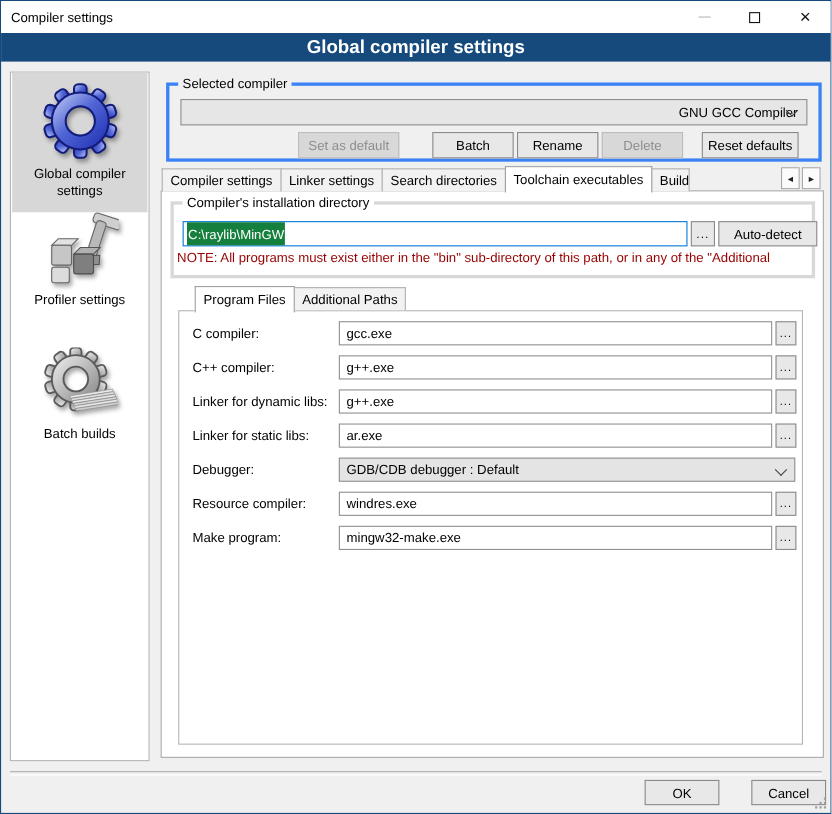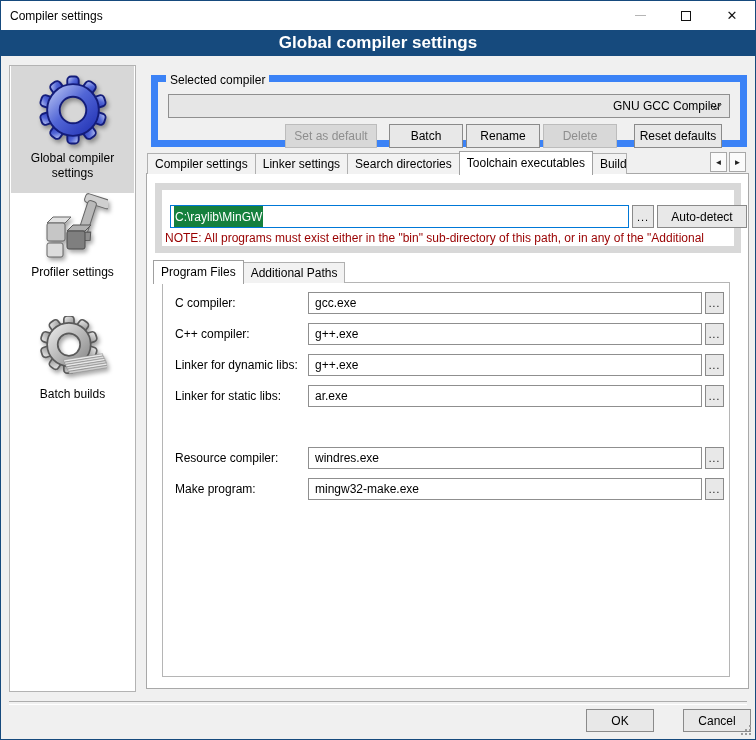--- a/index.html
+++ b/index.html
@@ -28,38 +28,38 @@
     border:1px solid #b3b3b3;box-sizing:border-box;}
   .side-item{position:absolute;left:1px;right:1px;text-align:center;cursor:default;}
   .side-item .icon-wrap{display:block;}
   .side-item .side-label{display:block;line-height:15px;}
   #side-item-0{top:0;height:121px;background:#d7d7d7;padding-top:6px;}
   #side-item-1{top:124px;height:106px;padding-top:2px;}
   #side-item-2{top:248px;height:104px;padding-top:2px;}
   .icon-shadow{filter:drop-shadow(2px 3px 2px rgba(0,0,0,0.35));}
 
   
-  .groupbox{position:absolute;border:7px solid #3b82f6;box-sizing:border-box;}
+  .groupbox{position:absolute;border:3px solid #3b82f6;box-sizing:border-box;}
   .gb-label{position:absolute;top:-9px;left:8px;padding:0 4px;background:#f0f0f0;}
   .gb-label.on-white{background:#fff;}
 
   
   .combo{background:#e6e6e6;border:1px solid #8f8f8f;box-sizing:border-box;
     display:flex;align-items:center;padding:0 8px;position:relative;}
   .chev{position:absolute;right:9px;top:50%;width:7px;height:7px;
     border-right:1.4px solid #444;border-bottom:1.4px solid #444;
     transform:translateY(-70%) rotate(45deg);}
   .btn{background:#e8e8e8;border:1px solid #8a8a8a;box-sizing:border-box;height:24px;
     display:inline-flex;align-items:center;justify-content:center;font-size:12px;cursor:default;}
   .btn.disabled{background:#d8d8d8;border-color:#bcbcbc;color:#8e8e8e;}
 
   #group-selected-compiler{left:150px;top:74px;width:596px;height:72px;}
   #compiler-combo{position:absolute;left:10px;right:10px;top:12px;height:24px;justify-content:flex-end;}
   #compiler-buttons{position:absolute;top:42px;right:18px;display:flex;}
-  .cbtn:nth-child(1){width:92px;margin-right:12px;}
+  .cbtn:nth-child(1){width:92px;margin-right:30px;}
   .cbtn:nth-child(2){width:74px;}
   .cbtn:nth-child(3){width:74px;margin-left:3px;}
   .cbtn:nth-child(4){width:74px;margin-left:3px;}
   .cbtn:nth-child(5){width:88px;margin-left:17px;}
 
   
   #tabstrip{position:absolute;left:146px;top:150px;height:23px;display:flex;align-items:flex-end;z-index:2;}
   .tab{height:21px;line-height:20px;padding:0 7px;background:#f2f2f2;border:1px solid #b0b0b0;
     border-bottom:none;box-sizing:border-box;white-space:nowrap;}
   .tab + .tab{margin-left:-1px;}
@@ -77,21 +77,21 @@
   #group-install{left:8px;top:9px;right:7px;height:70px;border-color:#d8d8d8;}
   #install-input{position:absolute;left:8px;top:15px;width:459px;height:23px;background:#fff;
     border:1px solid #0078d7;box-sizing:border-box;display:flex;align-items:center;padding:0 3px;overflow:hidden;}
   .sel-text{background:#15803d;color:#fff;padding:16px 1px;white-space:nowrap;}
   #install-browse{position:absolute;left:470px;top:15px;width:22px;height:23px;font-size:11px;letter-spacing:1px;}
   #autodetect-btn{position:absolute;left:495px;top:15px;width:90px;height:23px;}
   #install-note{position:absolute;left:3px;top:41px;right:-4px;color:#990000;
     white-space:nowrap;overflow:hidden;}
 
   
-  #subtabstrip{position:absolute;left:6px;top:86px;height:23px;display:flex;align-items:flex-end;z-index:2;}
+  #subtabstrip{position:absolute;left:30px;top:86px;height:23px;display:flex;align-items:center;z-index:2;}
   #program-files-panel{position:absolute;left:15px;top:108px;width:568px;height:395px;
     background:#fff;border:1px solid #b5b5b5;box-sizing:border-box;z-index:1;}
 
   
   .form-row{position:absolute;left:0;right:0;height:22px;}
   .row-label{position:absolute;left:12px;top:4px;}
   .row-field{position:absolute;left:145px;right:27px;top:0;height:22px;background:#fff;
     border:1px solid #8f8f8f;box-sizing:border-box;display:flex;align-items:center;
     padding:0 6px;overflow:hidden;white-space:nowrap;}
   .row-browse{position:absolute;right:5px;top:0;width:19px;height:22px;font-size:10px;letter-spacing:1px;}
@@ -247,20 +247,21 @@
       <span>◄</span>
     </div>
     <div class="arrow-btn">
       <span>►</span>
     </div>
   </div>
 
   <div id="tabpage">
 
     <div class="groupbox" id="group-install">
+      <span class="gb-label on-white">Compiler's installation directory</span>
       <div id="install-input">
         <span class="sel-text">C:\raylib\MinGW</span>
       </div>
       <div class="btn" id="install-browse">...</div>
       <div class="btn" id="autodetect-btn">Auto-detect</div>
       <div id="install-note">NOTE: All programs must exist either in the "bin" sub-directory of this path, or in any of the "Additional</div>
     </div>
 
     <div id="subtabstrip">
         <div class="tab active">Program Files</div>
@@ -284,20 +285,26 @@
     <div class="row-field">g++.exe</div>
 
     <div class="btn row-browse">...</div>
   </div>
         <div class="form-row" style="top: 102px;">
     <span class="row-label">Linker for static libs:</span>
     <div class="row-field">ar.exe</div>
 
     <div class="btn row-browse">...</div>
   </div>
+        <div class="form-row select-row" style="top: 133px;">
+    <span class="row-label">Debugger:</span>
+    <div class="row-field">GDB/CDB debugger : Default</div>
+    <span class="row-chev"></span>
+
+  </div>
         <div class="form-row" style="top: 164px;">
     <span class="row-label">Resource compiler:</span>
     <div class="row-field">windres.exe</div>
 
     <div class="btn row-browse">...</div>
   </div>
         <div class="form-row" style="top: 195px;">
     <span class="row-label">Make program:</span>
     <div class="row-field">mingw32-make.exe</div>
 

